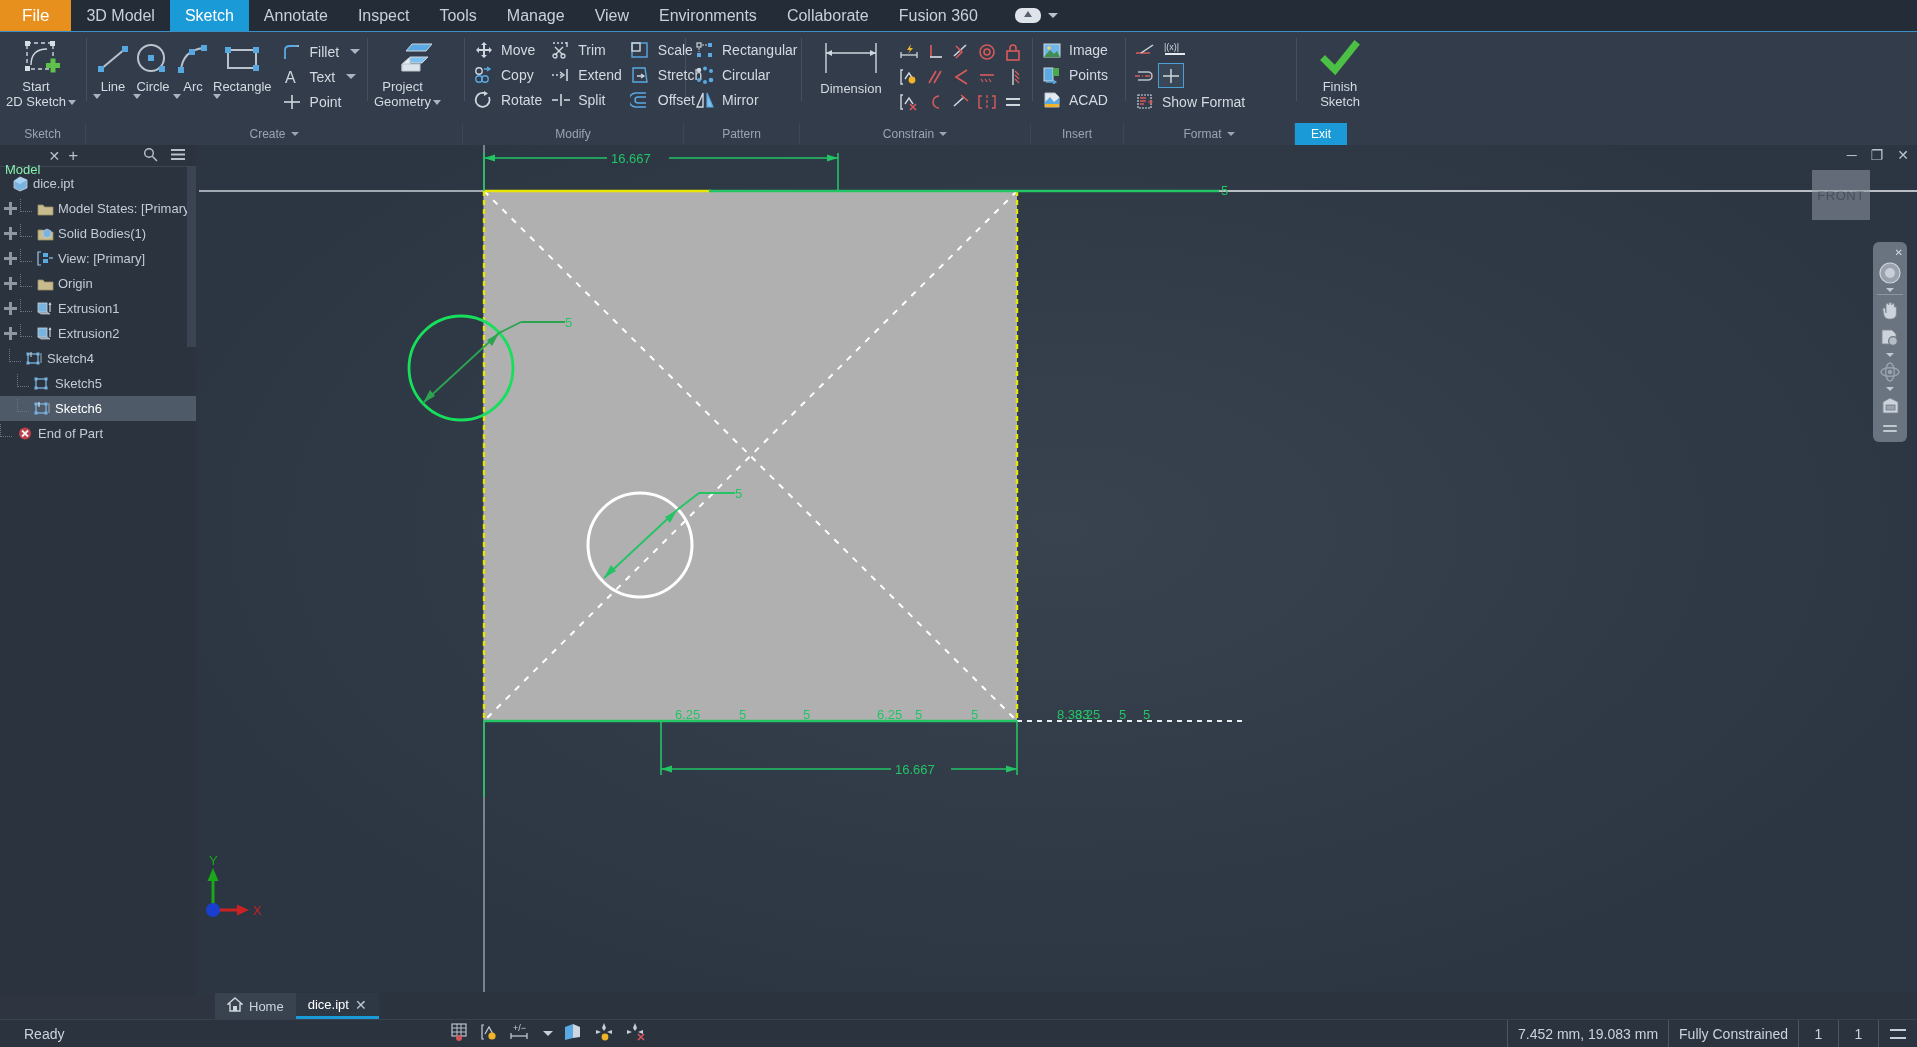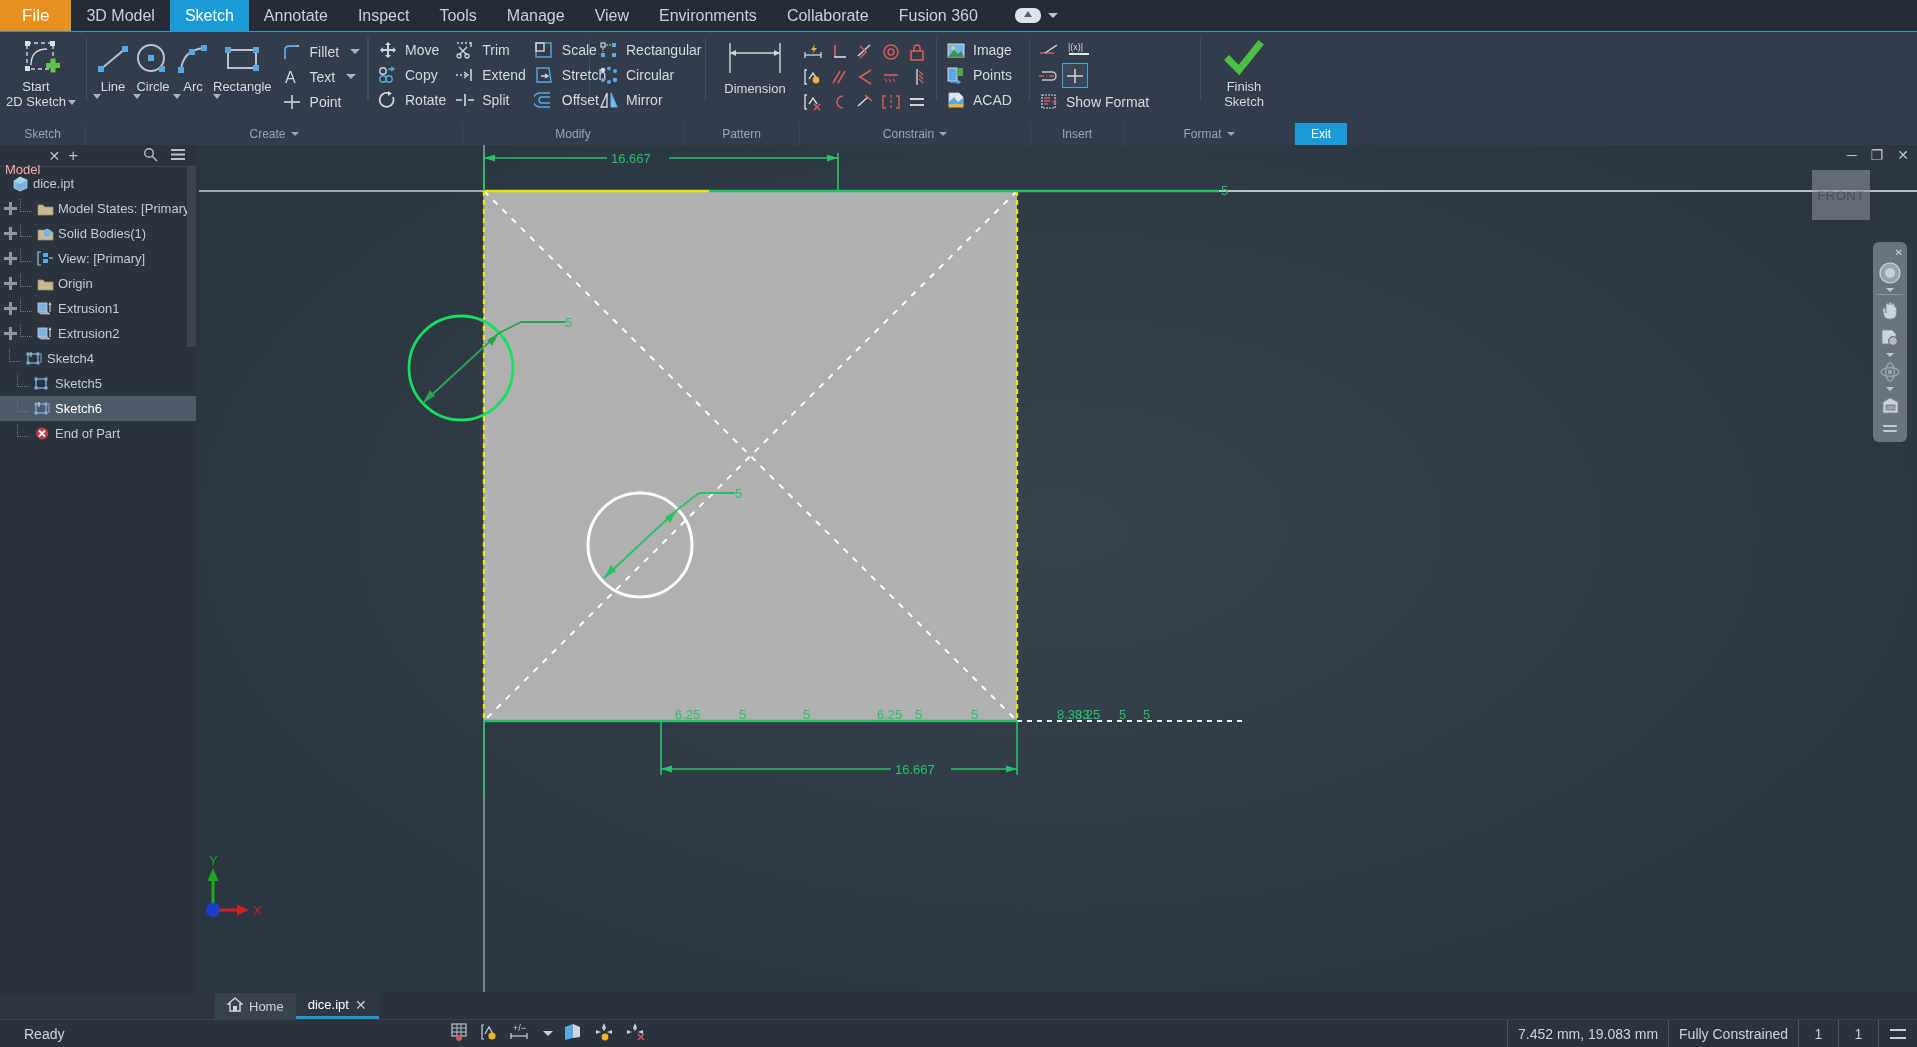--- a/index.html
+++ b/index.html
@@ -83,21 +83,21 @@
 
   
   .browser {
     position:absolute; top:145px; left:0; width:196px; height:850px;
     background:#2b333f;
   }
   .browser-tabs {
     height:22px; display:flex; align-items:center; background:#2b333f;
     border-bottom:1px solid #3d4653; padding-left:5px; gap:8px; font-size:13px;
   }
-  .browser-tabs .tabname { color:#fca5a5;margin-top:27px; }
+  .browser-tabs .tabname { color:#86efac;margin-top:27px; }
   .bt-x { color:#b7c0cc; font-size:14px; line-height:14px; }
   .bt-plus { color:#b7c0cc; font-size:17px; line-height:14px; }
   .bt-right { margin-left:auto; display:flex; gap:12px; padding-right:10px; }
   .tree { padding-top:4px; font-size:13px; }
   .tnode { display:flex; align-items:center; height:25px; padding-left:4px; gap:3px; color:#c3cbd6; white-space:nowrap; }
   .tnode.sel { background:#4f5a69; color:#ffffff; }
   .tnode.root { padding-left:10px; }
   .plus {
     width:13px;height:13px; position:relative; flex:none;
   }
@@ -284,20 +284,41 @@
                 <line x1="10" y1="2" x2="10" y2="16" stroke="#cfd6de" stroke-width="1.6"></line>
               </svg>
             </span>
             <span>Point</span>
           </div>
         </div>
       </div>
     </div>
     <div class="panel-sep"></div>
 
+    <div class="panel" style="width:96px">
+      <div class="panel-body" style="justify-content:center">
+        <div class="big-btn">
+          <div class="ico">
+            <svg width="48" height="40" viewBox="0 0 48 40">
+              <polygon points="14,12 34,12 40,5 20,5" fill="#5aa9e2" stroke="#cfd6de" stroke-width="1"></polygon>
+              <polygon points="12,24 30,24 36,18 18,18" fill="#7ec1ee" stroke="#cfd6de" stroke-width="1"></polygon>
+              <polygon points="10,32 10,25 18,18 18,25" fill="#e8ecf1" stroke="#b9c2cd" stroke-width="1"></polygon>
+              <polygon points="10,32 28,32 28,25 10,25" fill="#dde3ea" stroke="#b9c2cd" stroke-width="1"></polygon>
+            </svg>
+          </div>
+          <div class="lbl-wrap">
+            <div class="lbl">
+              <span>Project</span><br>
+              <span>Geometry</span>
+            </div>
+            <div class="dropcaret"></div>
+          </div>
+        </div>
+      </div>
+    </div>
     <div class="panel-sep"></div>
 
     <div class="panel" style="width:220px">
       <div class="panel-body" style="gap:4px">
         <div class="col">
           <div class="sm-btn">
             <span class="ico">
               <svg width="20" height="18" viewBox="0 0 20 18">
                 <path d="M10 1 L13 4 H11 V8 H15 V6 L18 9 L15 12 V10 H11 V14 H13 L10 17 L7 14 H9 V10 H5 V12 L2 9 L5 6 V8 H9 V4 H7 Z" fill="#cfd6de"></path>
               </svg>
@@ -836,21 +857,21 @@
             <rect x="11.5" y="1.5" width="3" height="3" fill="#79b4e0"></rect>
             <rect x="1.5" y="10.5" width="3" height="3" fill="#79b4e0"></rect>
             <rect x="11.5" y="10.5" width="3" height="3" fill="#79b4e0"></rect>
             <line x1="6" y1="1" x2="6" y2="6" stroke="#e6ebf1" stroke-width="1.1"></line>
             <line x1="16" y1="2" x2="16" y2="12" stroke="#9aa5b0" stroke-width="1.1"></line>
           </svg>
         </span>
         <span>Sketch6</span>
       </div>
 
-      <div class="tnode" style="padding-left:17px">
+      <div class="tnode" style="padding-left:0">
         <span class="dotlead"></span>
         <span class="tico">
           <svg width="17" height="15" viewBox="0 0 17 15">
             <circle cx="8" cy="7.5" r="6" fill="#c0404a"></circle>
             <path d="M5 4.5 L11 10.5 M11 4.5 L5 10.5" stroke="#f0f3f7" stroke-width="1.8"></path>
           </svg>
         </span>
         <span>End of Part</span>
       </div>
     </div>

